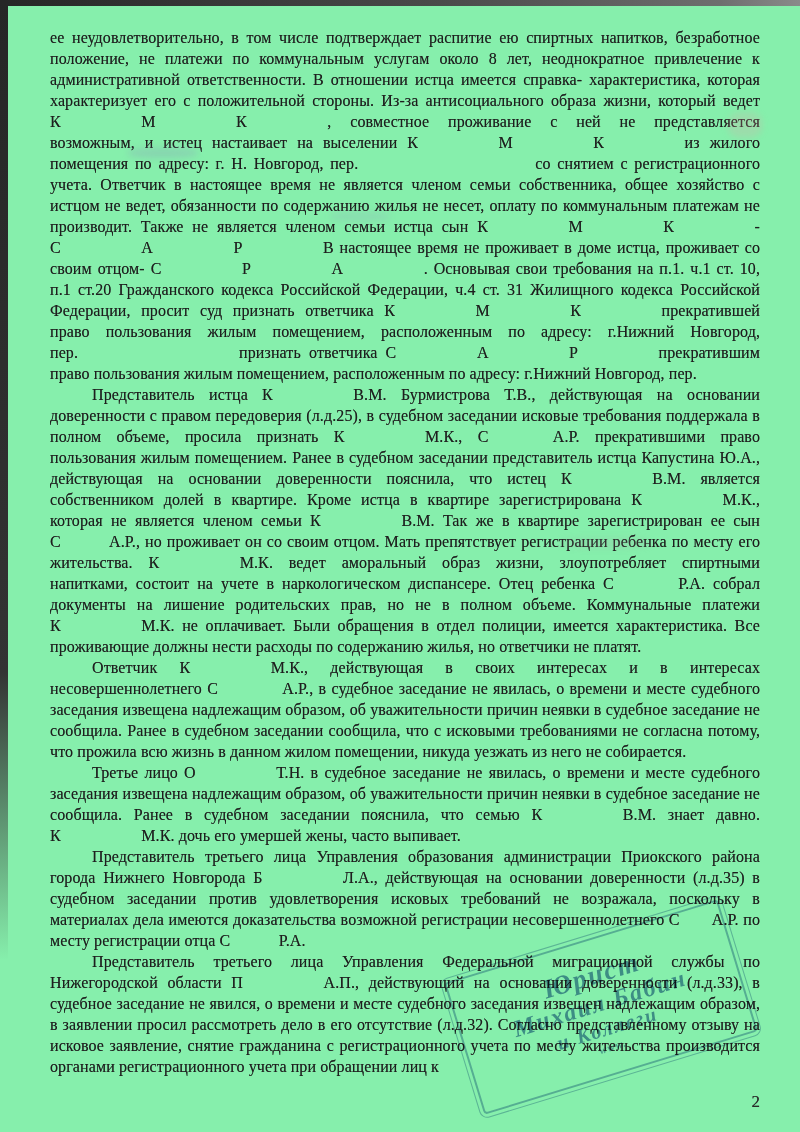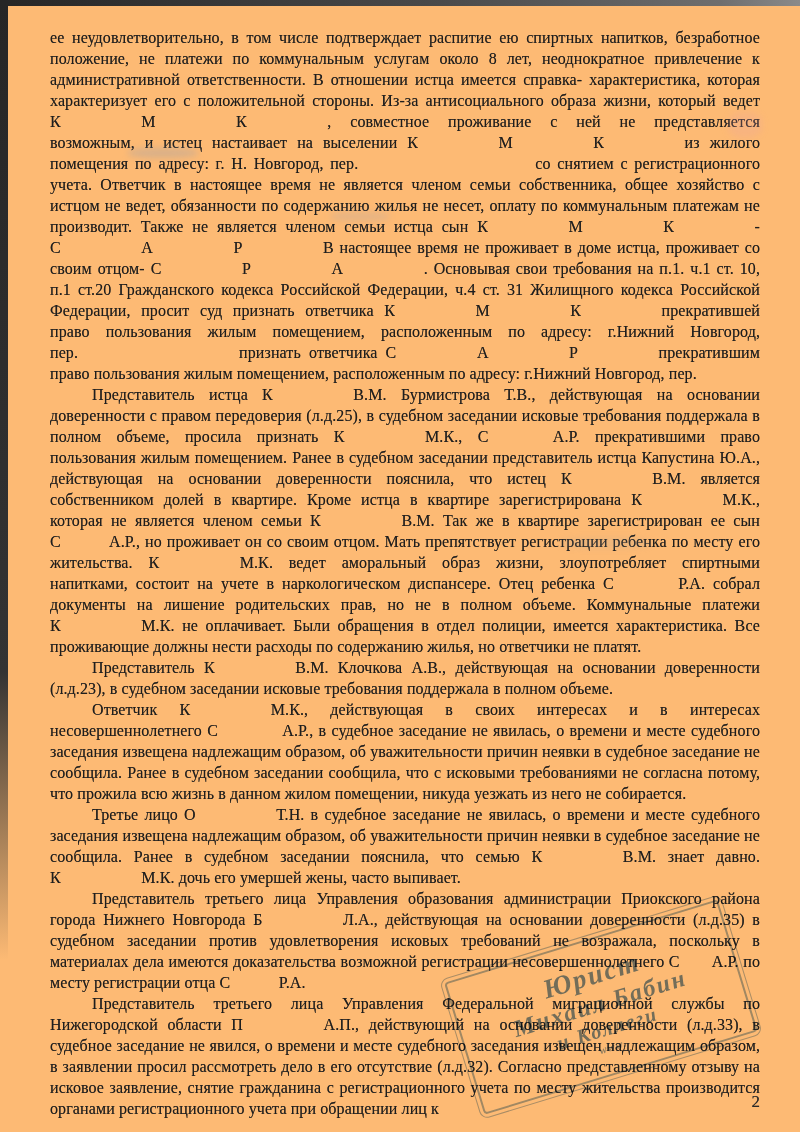--- a/index.html
+++ b/index.html
@@ -1,19 +1,19 @@
 <!DOCTYPE html>
 <html lang="ru"><head>
 <meta charset="utf-8">
 <style>
   html,body{margin:0;padding:0;background:#e8e6e1;}
   .page{
     position:relative;
     width:800px;height:1132px;
-    background:#fdba74;
+    background:#86efac;
     overflow:hidden;
     font-family:"Liberation Serif","DejaVu Serif",serif;
     color:#1e1e1e;
   }
   
   .edge-top{
     position:absolute;top:0;left:0;width:100%;height:6px;
     background:linear-gradient(to right,#262626,#4a4a4a 55%,#6e6e6e 90%,#8a8a8a);
   }
   .edge-left{
@@ -65,21 +65,20 @@
 <body>
 
 <div class="page">
 
   <div class="edge-top"></div>
   <div class="edge-left"></div>
 
   <div class="content">
     <p>ее неудовлетворительно, в том числе подтверждает распитие ею спиртных напитков, безработное положение, не платежи по коммунальным услугам около 8 лет, неоднократное привлечение к административной ответственности. В отношении истца имеется справка- характеристика, которая характеризует его с положительной стороны. Из-за антисоциального образа жизни, который ведет К     М     К     , совместное проживание с ней не представляется возможным, и истец настаивает на выселении К     М     К     из жилого помещения по адресу: г. Н. Новгород, пер.           со снятием с регистрационного учета. Ответчик в настоящее время не является членом семьи собственника, общее хозяйство с истцом не ведет, обязанности по содержанию жилья не несет, оплату по коммунальным платежам не производит. Также не является членом семьи истца сын К     М     К     - С     А     Р     В настоящее время не проживает в доме истца, проживает со своим отцом- С     Р     А     . Основывая свои требования на п.1. ч.1 ст. 10, п.1 ст.20 Гражданского кодекса Российской Федерации, ч.4 ст. 31 Жилищного кодекса Российской Федерации, просит суд признать ответчика К     М     К     прекратившей право пользования жилым помещением, расположенным по адресу: г.Нижний Новгород, пер.          признать ответчика С     А     Р     прекратившим право пользования жилым помещением, расположенным по адресу: г.Нижний Новгород, пер.</p>
     <p class="indent">Представитель истца К     В.М. Бурмистрова Т.В., действующая на основании доверенности с правом передоверия (л.д.25), в судебном заседании исковые требования поддержала в полном объеме, просила признать К     М.К., С    А.Р. прекратившими право пользования жилым помещением. Ранее в судебном заседании представитель истца Капустина Ю.А., действующая на основании доверенности пояснила, что истец К     В.М. является собственником долей в квартире. Кроме истца в квартире зарегистрирована К     М.К., которая не является членом семьи К     В.М. Так же в квартире зарегистрирован ее сын С   А.Р., но проживает он со своим отцом. Мать препятствует регистрации ребенка по месту его жительства. К     М.К. ведет аморальный образ жизни, злоупотребляет спиртными напитками, состоит на учете в наркологическом диспансере. Отец ребенка С    Р.А. собрал документы на лишение родительских прав, но не в полном объеме. Коммунальные платежи К     М.К. не оплачивает. Были обращения в отдел полиции, имеется характеристика. Все проживающие должны нести расходы по содержанию жилья, но ответчики не платят.</p>
-    <p class="indent">Представитель К     В.М. Клочкова А.В., действующая на основании доверенности (л.д.23), в судебном заседании исковые требования поддержала в полном объеме.</p>
     <p class="indent">Ответчик К     М.К., действующая в своих интересах и в интересах несовершеннолетнего С    А.Р., в судебное заседание не явилась, о времени и месте судебного заседания извещена надлежащим образом, об уважительности причин неявки в судебное заседание не сообщила. Ранее в судебном заседании сообщила, что с исковыми требованиями не согласна потому, что прожила всю жизнь в данном жилом помещении, никуда уезжать из него не собирается.</p>
     <p class="indent">Третье лицо О     Т.Н. в судебное заседание не явилась, о времени и месте судебного заседания извещена надлежащим образом, об уважительности причин неявки в судебное заседание не сообщила. Ранее в судебном заседании пояснила, что семью К     В.М. знает давно. К     М.К. дочь его умершей жены, часто выпивает.</p>
     <p class="indent">Представитель третьего лица Управления образования администрации Приокского района города Нижнего Новгорода Б     Л.А., действующая на основании доверенности (л.д.35) в судебном заседании против удовлетворения исковых требований не возражала, поскольку в материалах дела имеются доказательства возможной регистрации несовершеннолетнего С  А.Р. по месту регистрации отца С   Р.А.</p>
     <p class="indent">Представитель третьего лица Управления Федеральной миграционной службы по Нижегородской области П     А.П., действующий на основании доверенности (л.д.33), в судебное заседание не явился, о времени и месте судебного заседания извещен надлежащим образом, в заявлении просил рассмотреть дело в его отсутствие (л.д.32). Согласно представленному отзыву на исковое заявление, снятие гражданина с регистрационного учета по месту жительства производится органами регистрационного учета при обращении лиц к</p>
   </div>
 
   <div class="smudge blue1"></div>
   <div class="smudge blue2"></div>
   <div class="smudge pink1"></div>
   <div class="smudge gray1"></div>

